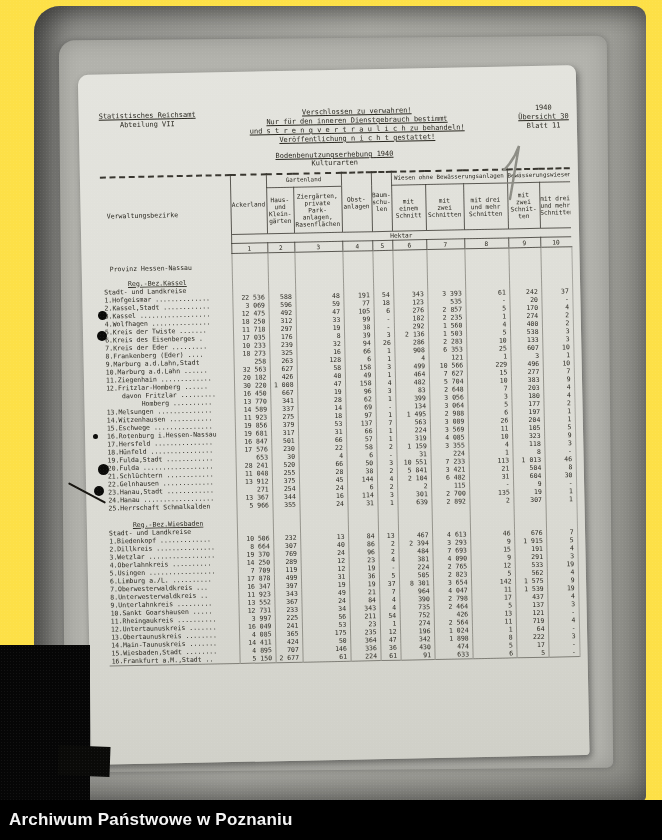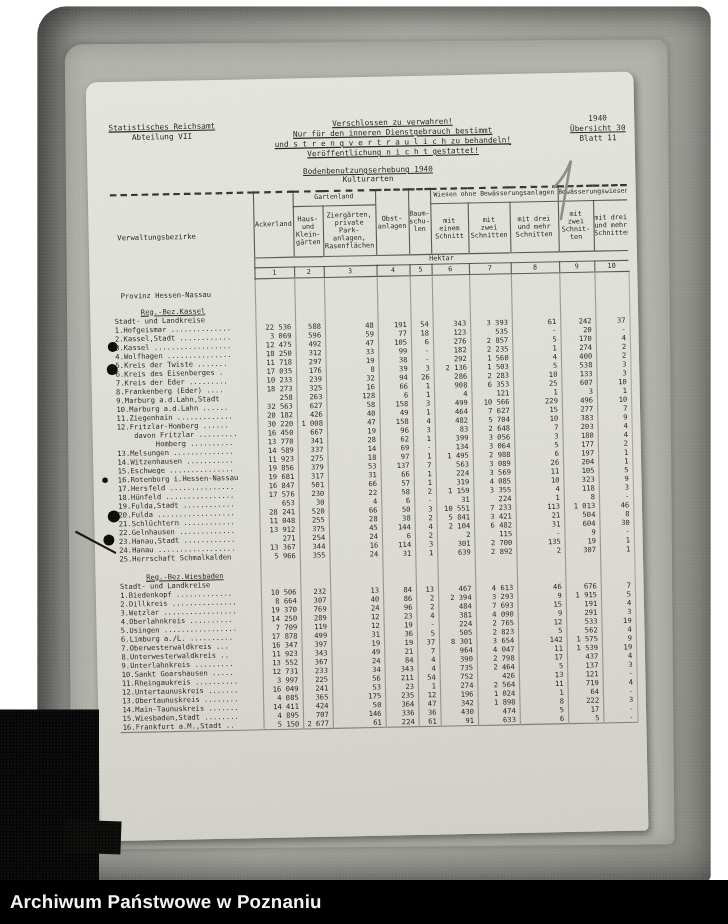--- a/index.html
+++ b/index.html
@@ -1,16 +1,16 @@
 <!DOCTYPE html>
 <html><head>
 <meta charset="utf-8">
 <style>
   html,body{margin:0;padding:0;background:#000;}
-  .canvas{position:relative;width:662px;height:840px;background:#ffffff;overflow:hidden;
+  .canvas{position:relative;width:662px;height:840px;background:#fde047;overflow:hidden;
           font-family:"DejaVu Sans Mono","Liberation Mono",monospace;}
   .backdrop{position:absolute;left:34px;top:6px;width:612px;height:796px;
             background:linear-gradient(100deg,#8a8a86,#a8a8a2 45%,#9c9c96 80%,#8f8f89);
             border-radius:26px 12px 6px 6px;
             box-shadow:inset 20px 0 26px rgba(0,0,0,.38), inset -8px -12px 34px rgba(0,0,0,.28), inset 0 10px 18px rgba(0,0,0,.18);}
   .grain{position:absolute;inset:0;pointer-events:none;
          background-image:radial-gradient(rgba(255,255,255,.05) 1px, transparent 1px);
          background-size:3px 3px;}
   .under-sheet{position:absolute;left:62px;top:38px;width:548px;height:732px;background:#b2b2ac;
                border-radius:16px 10px 6px 6px;transform:rotate(-.5deg);

